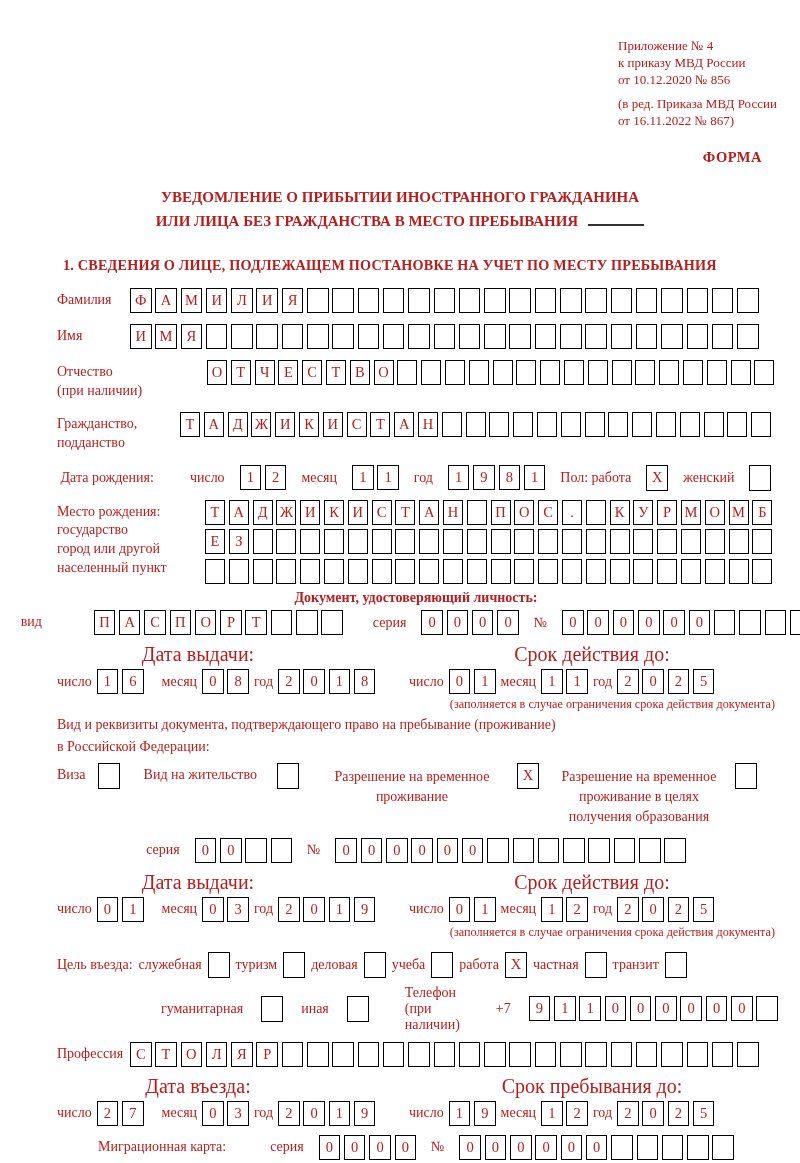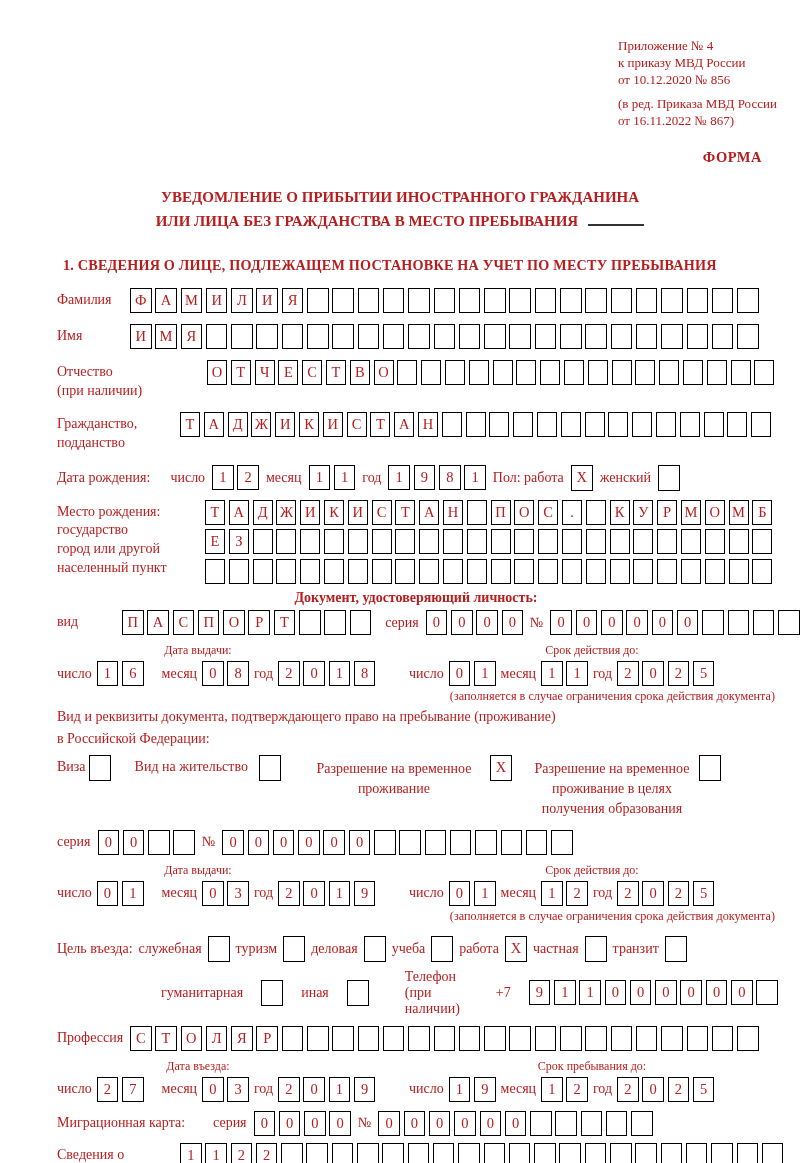--- a/index.html
+++ b/index.html
@@ -15,33 +15,33 @@
   .frow{display:flex;align-items:flex-start;margin-top:11px;}
   .flabel{font-size:14px;flex-shrink:0;padding-top:3px;line-height:1.35;}
   .w73{width:73px;} .w123{width:123px;} .w150{width:150px;} .w148{width:148px;} .w58{width:58px;}
   .cells{display:flex;gap:3.8px;}
   .cells .cell{width:21.5px;height:25px;border:1.6px solid #000;box-sizing:border-box;flex-shrink:0;
         display:flex;align-items:center;justify-content:center;font-size:14.5px;background:#fff;}
   .cells.sm .cell{width:20px;}
   .stack .cells{margin-bottom:4.5px;}
   .cbox{width:22px;height:26px;border:1.7px solid #000;box-sizing:border-box;display:inline-flex;
         align-items:center;justify-content:center;font-size:14.5px;vertical-align:middle;flex-shrink:0;background:#fff;}
-  .inline-row{display:flex;align-items:center;gap:7px;font-size:14px;flex-wrap:nowrap;}
+  .inline-row{display:flex;align-items:center;gap:15px;font-size:14px;flex-wrap:nowrap;justify-content:center;}
   .doc-heading{text-align:center;font-weight:bold;font-size:14px;margin-top:8px;}
   .date-pair{display:flex;margin-top:8px;}
   .dp-left{width:352px;flex-shrink:0;}
   .dp-right{flex:1;}
-  .dp-head{text-align:center;font-size:12px;margin-bottom:3px;}
+  .dp-head{text-align:center;font-size:20px;margin-bottom:3px;}
   .dp-left .dp-head{padding-right:70px;}
   .dp-fields{display:flex;align-items:center;gap:5px;font-size:14px;}
   .dp-fields .gap{width:8px;}
   .dp-note{font-size:12.2px;margin-top:3px;text-align:right;white-space:nowrap;}
   .intro{font-size:14px;margin-top:2px;line-height:1.6;}
   .options-row{display:flex;align-items:flex-start;margin-top:4px;font-size:14px;gap:10px;}
-  .opt{display:flex;align-items:flex-start;gap:3px;justify-content:flex-end;}
+  .opt{display:flex;align-items:flex-start;gap:12px;justify-content:flex-end;}
   .opt-label{padding-top:4px;}
   .opt-label.c2{display:inline-block;width:186px;text-align:center;line-height:1.45;}
   .opt-label.c3{display:inline-block;width:168px;text-align:center;line-height:1.45;}
   .purpose-row{display:flex;align-items:center;gap:6px;font-size:14px;margin-top:12px;}
   .purpose-row2{display:flex;align-items:center;gap:18px;font-size:14px;margin-top:7px;margin-left:104px;}
   .sp6{width:6px;} .sp10{width:10px;} .sp14{width:14px;}
 </style>
 </head>
 <body>
 

